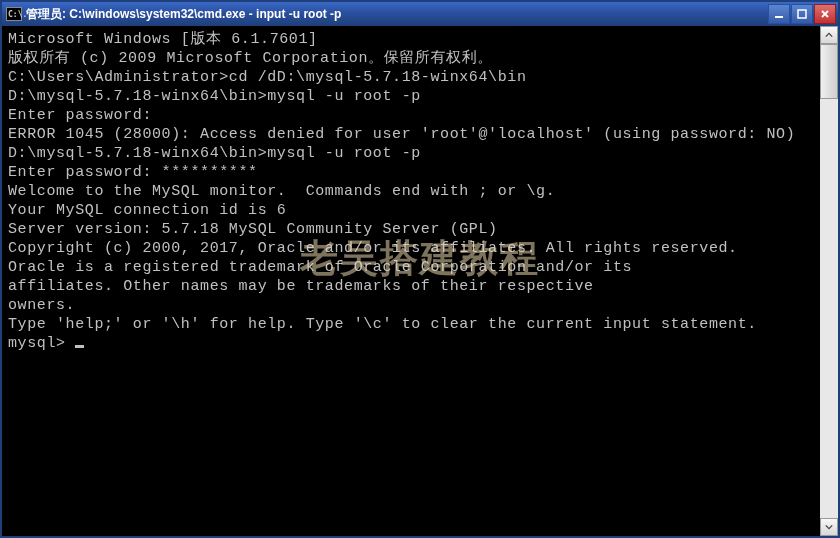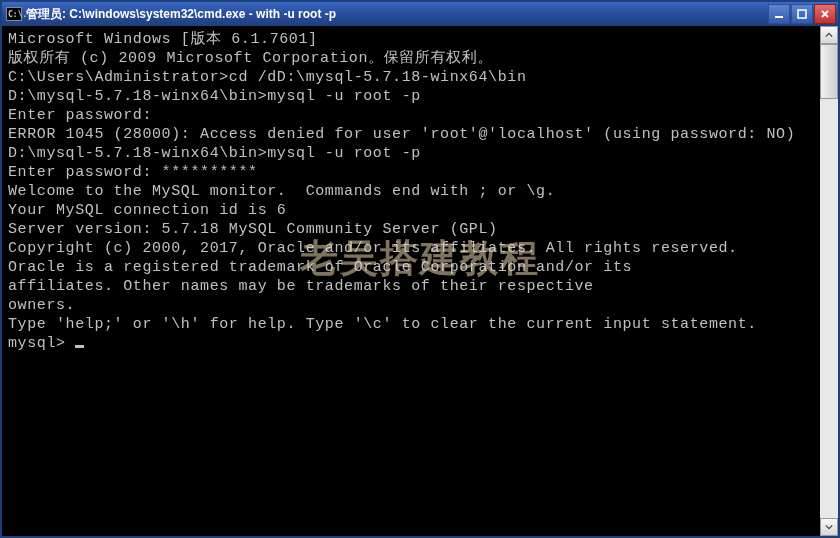--- a/index.html
+++ b/index.html
@@ -141,21 +141,21 @@
     margin-top: -2px;
   }
 </style>
 </head>
 <body>
 
 <div class="window">
 
   <div class="titlebar">
     <span class="cmd-icon">C:\.</span>
-    <span>管理员: C:\windows\system32\cmd.exe - with  -u root -p</span>
+    <span>管理员: C:\windows\system32\cmd.exe - input  -u root -p</span>
     <span class="spacer"></span>
     <span class="btn">
       <svg viewBox="0 0 10 10">
           <rect x="1" y="7" width="8" height="2" fill="#fff"></rect>
         </svg>
     </span>
     <span class="btn">
       <svg viewBox="0 0 10 10">
           <rect x="1" y="1" width="8" height="8" fill="none" stroke="#fff" stroke-width="1.5"></rect>
         </svg>

